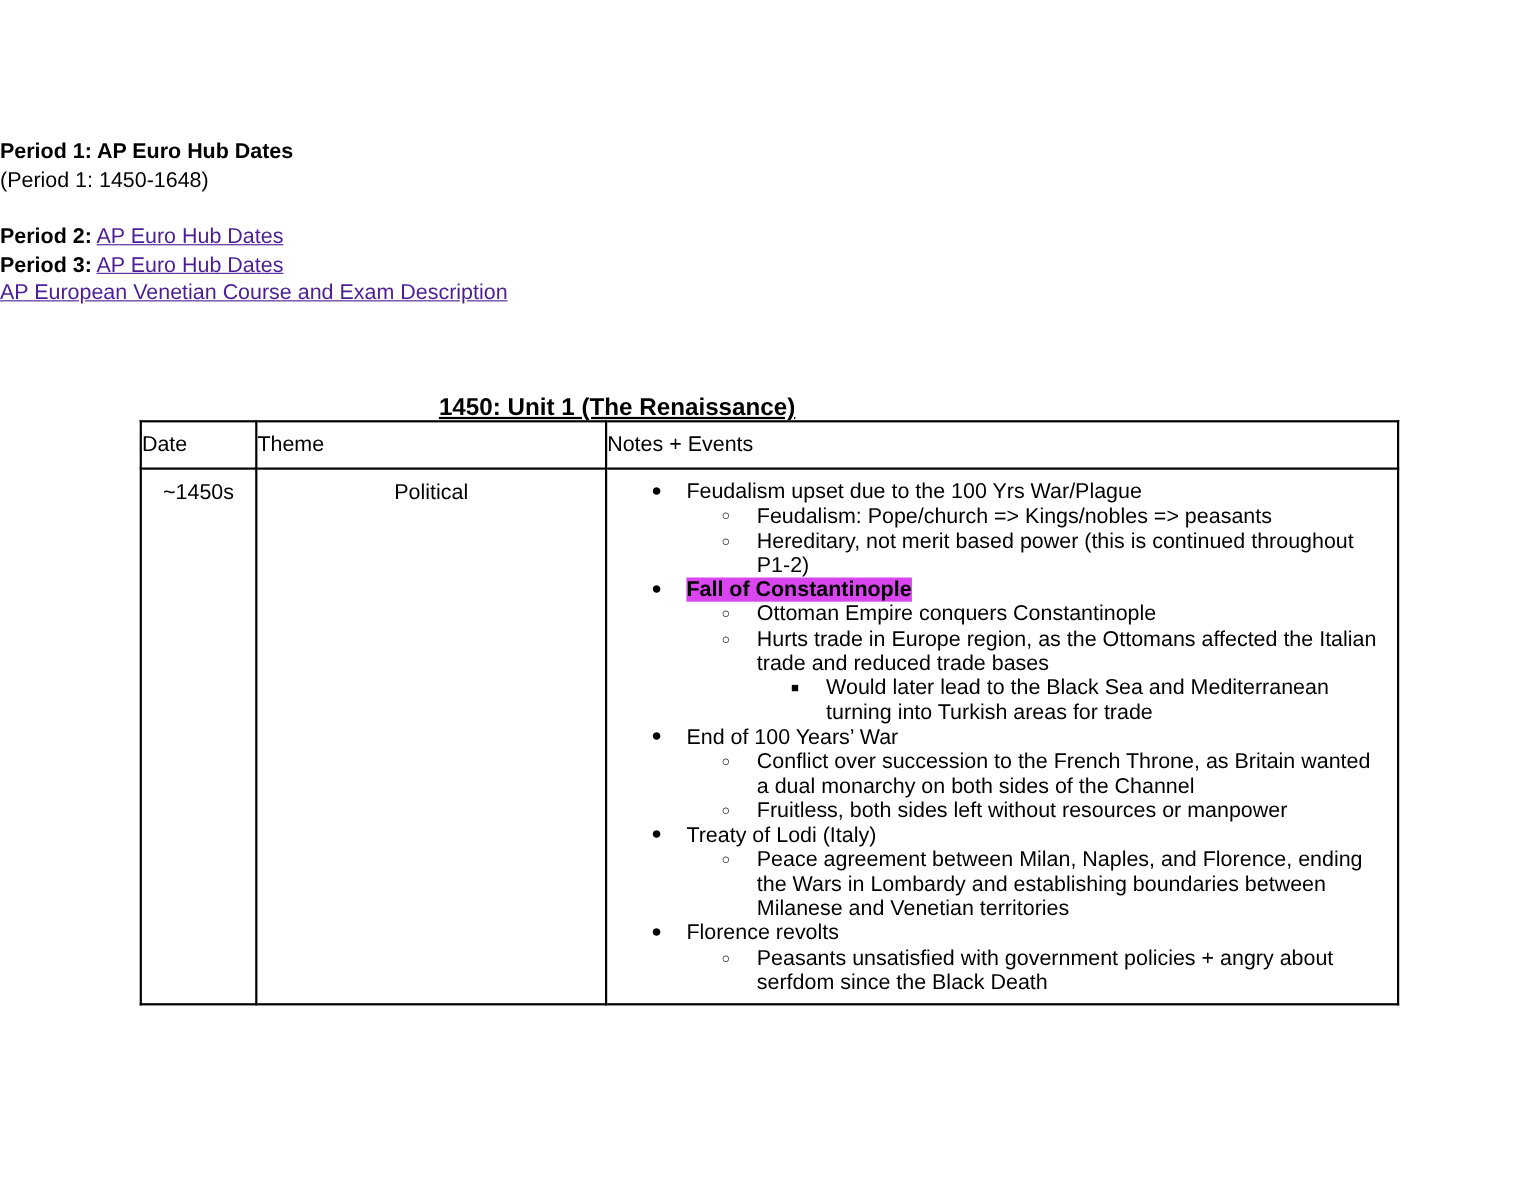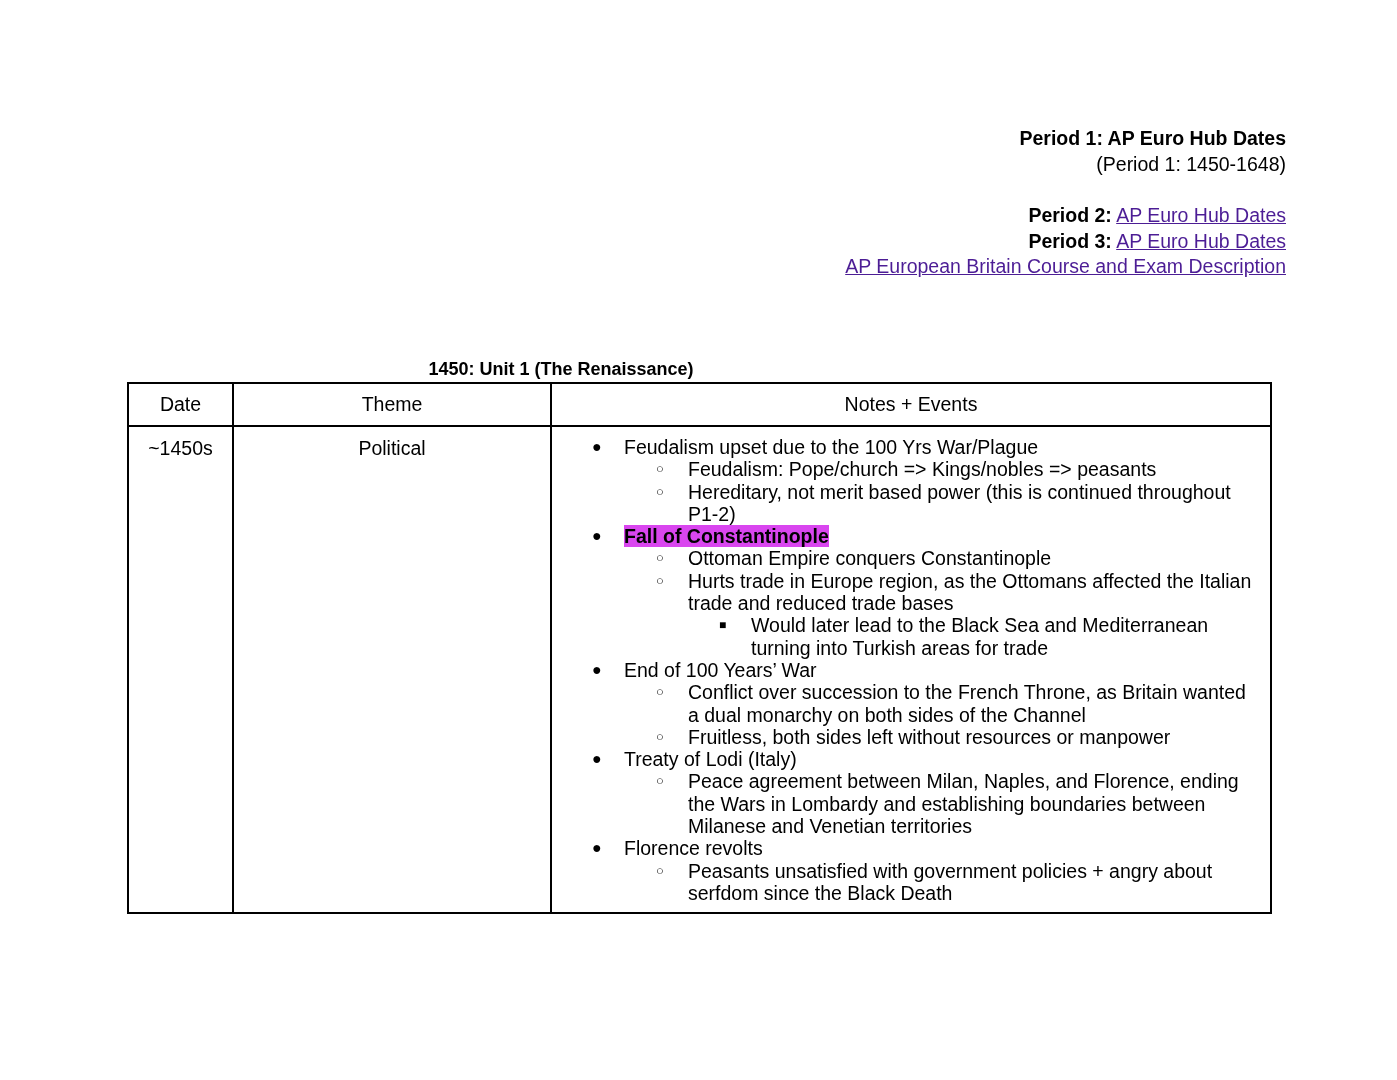--- a/index.html
+++ b/index.html
@@ -1,28 +1,28 @@
 <!DOCTYPE html>
 <html><head>
 <meta charset="utf-8">
 <style>
   html, body { margin: 0; padding: 0; background: #ffffff; }
   body { width: 1397px; height: 1080px; position: relative; overflow: hidden;
          font-family: "Liberation Sans", sans-serif; color: #000; }
-  .header-block { position: absolute; left: 0; width: 1286px; top: 126px; text-align: right; font-size: 19.5px; }
+  .header-block { position: absolute; left: 0; width: 1286px; top: 126px; text-align: left; font-size: 19.5px; }
   .line { height: 25.7px; line-height: 25.7px; white-space: nowrap; }
   .bold { font-weight: bold; }
   .spacer { height: 25.7px; }
   a.link { color: #4c1d95; text-decoration: underline; }
   .section-title { position: absolute; left: 0; width: 1122px; top: 357px; text-align: center;
-                   font-size: 18px; font-weight: bold; line-height: 25px; }
+                   font-size: 22px; font-weight: bold; line-height: 25px; text-decoration: underline; }
   table.hub { position: absolute; left: 127px; top: 382px; border-collapse: collapse;
               width: 1145px; font-size: 19.5px; }
   table.hub td, table.hub th { border: 2px solid #000; vertical-align: top; padding: 0; }
-  table.hub th { font-weight: normal; height: 41px; vertical-align: middle; text-align: center; }
+  table.hub th { font-weight: normal; height: 41px; vertical-align: middle; text-align: left; }
   .col-date { width: 103px; }
   .col-theme { width: 316px; margin-top: 40px; }
   .cell-center { text-align: center; padding-top: 8px !important; line-height: 27px; margin-top: 10px; }
   .notes { padding: 9px 14px 8px 0 !important; }
   ul { margin: 0; padding: 0; list-style: none; }
   li { position: relative; line-height: 22.3px; }
   .l1 > li { padding-left: 72px; }
   .l2 > li { padding-left: 136px; margin-left: -72px; }
   .l3 > li { padding-left: 199px; margin-left: -136px; }
   .bullet { position: absolute; top: 0; line-height: 22.3px; }
@@ -40,21 +40,21 @@
   <div class="spacer"></div>
   <div class="line">
     <span class="bold">Period 2:</span>
     <a class="link" href="#">AP Euro Hub Dates</a>
   </div>
   <div class="line">
     <span class="bold">Period 3:</span>
     <a class="link" href="#">AP Euro Hub Dates</a>
   </div>
   <div class="line">
-    <a class="link" href="#">AP European Britain Course and Exam Description</a>
+    <a class="link" href="#">AP European Venetian Course and Exam Description</a>
   </div>
 </div>
 
 <div class="section-title">1450: Unit 1 (The Renaissance)</div>
 
 <table class="hub">
   <tbody>
       <tr>
     <th class="col-date">Date</th>
     <th class="col-theme">Theme</th>

